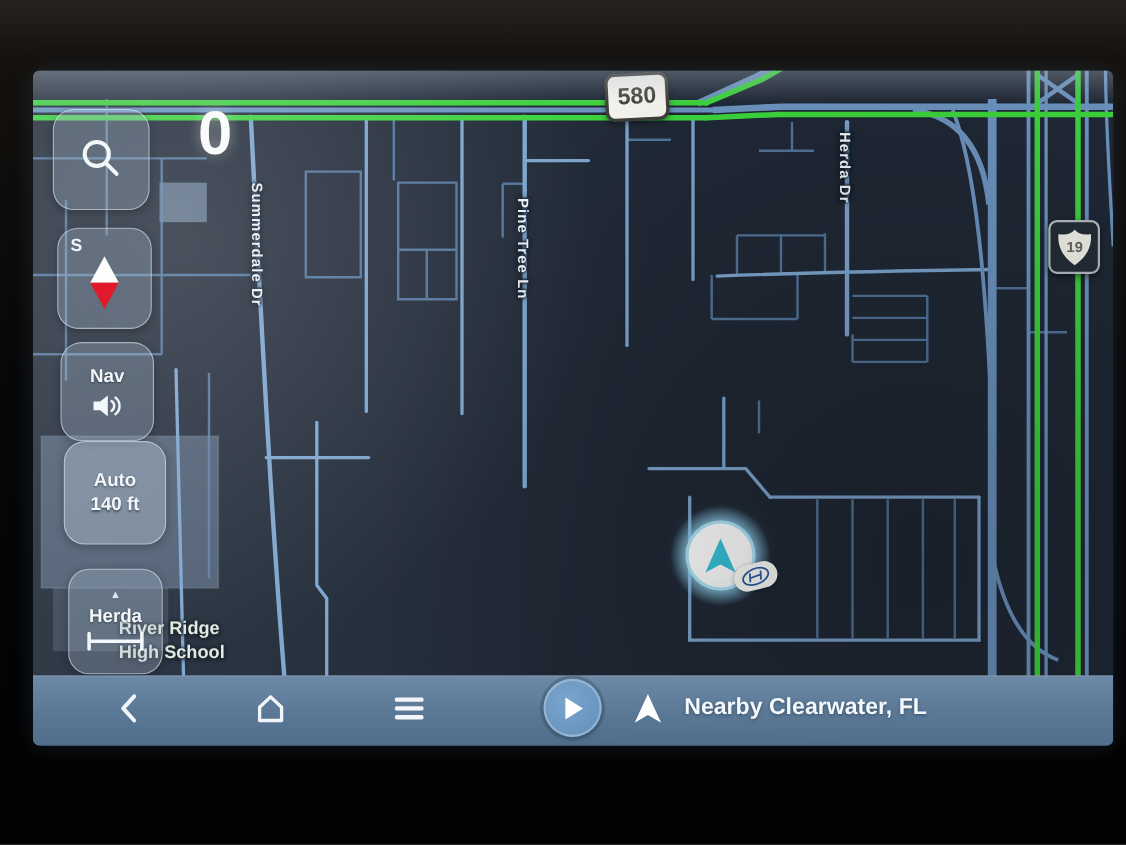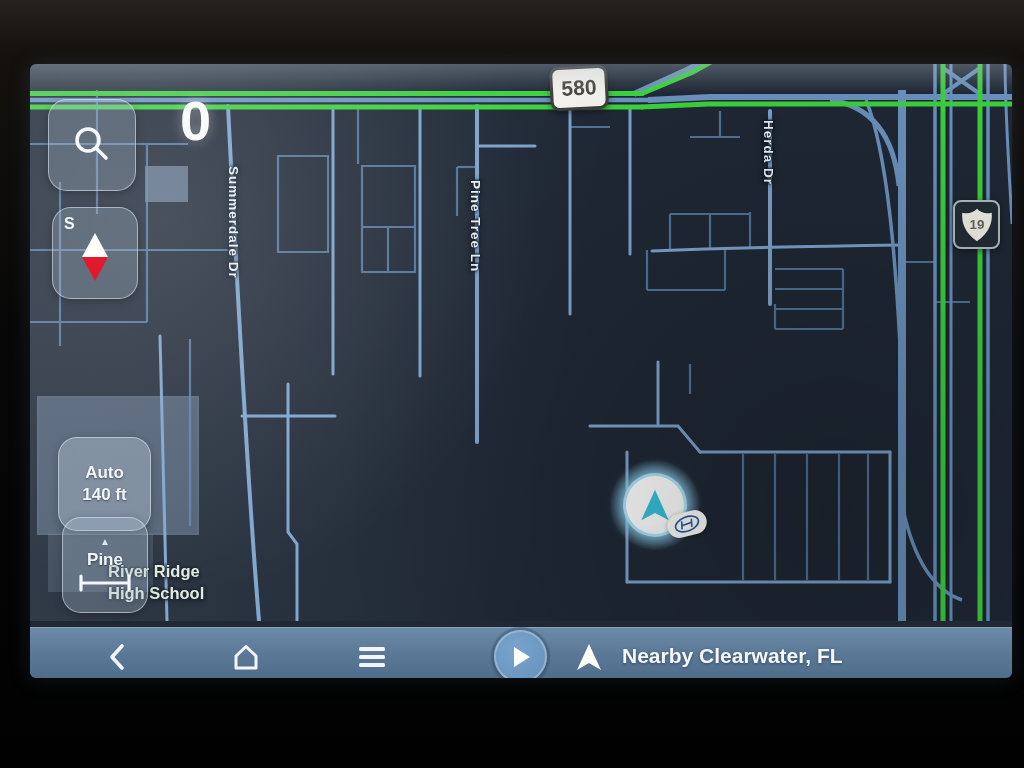--- a/index.html
+++ b/index.html
@@ -58,21 +58,21 @@
   
   .btn {
     position:absolute; background:rgba(172,192,212,0.30);
     border:1.5px solid rgba(228,238,248,0.55); border-radius:19px;
     color:#f3f7fb; display:flex; flex-direction:column; align-items:center; justify-content:center;
     font-weight:700; box-shadow:0 2px 8px rgba(0,0,0,0.25); cursor:pointer;
   }
   .btn-search  { left:18px; top:35px;  width:88px; height:92px; }
   .btn-compass { left:22px; top:143px; width:86px; height:92px; }
   .btn-nav     { left:25px; top:247px; width:85px; height:90px; gap:5px; }
-  .btn-auto    { left:28px; top:373px; width:93px; height:94px; gap:2px; background:rgba(188,205,222,0.38);justify-content:center; }
+  .btn-auto    { left:28px; top:337px; width:93px; height:94px; gap:2px; background:rgba(188,205,222,0.38);justify-content:center; }
   .btn-scale   { left:32px; top:453px; width:86px; height:96px; gap:3px; }
   .btn .lbl { font-size:17px; text-shadow:0 1px 2px rgba(10,20,30,0.55); }
   .compass-s { position:absolute; left:11px; top:7px; font-size:16px; font-weight:800; }
   .needle { position:relative; width:26px; height:48px; margin-top:8px; }
   .needle .n-up   { position:absolute; left:0; top:0; width:0; height:0;
     border-left:13px solid transparent; border-right:13px solid transparent; border-bottom:24px solid #fdfdfd; }
   .needle .n-down { position:absolute; left:0; top:24px; width:0; height:0;
     border-left:13px solid transparent; border-right:13px solid transparent; border-top:24px solid #e2192b; }
   .scale-expander { font-size:10px; color:#dde7f0; line-height:10px; }
 
@@ -83,21 +83,21 @@
   .marker .disc { position:absolute; left:13px; top:13px; width:64px; height:64px; border-radius:50%;
     background:radial-gradient(circle at 40% 35%, #ffffff 55%, #e9f5fb 100%);
     border:3px solid rgba(168,226,246,0.95); box-shadow:0 0 16px rgba(140,212,242,0.85);
     display:flex; align-items:center; justify-content:center; }
   .marker .badge { position:absolute; left:57px; top:52px; width:40px; height:24px; border-radius:12px;
     background:#fdfdfa; transform:rotate(-14deg); box-shadow:0 1px 4px rgba(0,0,0,0.35);
     display:flex; align-items:center; justify-content:center; }
 
   
   .bottom-bar {
-    position:absolute; left:0; bottom:0; width:982px; height:51px;
+    position:absolute; left:0; bottom:0; width:982px; height:64px;
     background:linear-gradient(180deg,#6c8aa7 0%, #5a7896 55%, #506e8c 100%);
     border-top:1px solid rgba(255,255,255,0.35);
     display:flex; align-items:center;
   }
   .bar-icon { background:none; border:none; cursor:pointer; display:flex; align-items:center; justify-content:center; position:absolute; top:0; height:57px; }
   .bar-back { left:76px; } .bar-home { left:200px; } .bar-menu { left:327px; }
   .play-btn { position:absolute; left:464px; top:2px; width:53px; height:53px; border-radius:50%;
     background:radial-gradient(circle at 40% 35%, #7aa4cc, #6390ba);
     border:2px solid rgba(255,255,255,0.28); box-shadow:0 0 0 3px rgba(60,88,114,0.45), 0 2px 5px rgba(0,0,0,0.3);
     display:flex; align-items:center; justify-content:center; cursor:pointer; }
@@ -258,29 +258,37 @@
     </div>
 
     <div class="btn btn-compass">
       <span class="compass-s">S</span>
       <div class="needle">
         <div class="n-up"></div>
           <div class="n-down"></div>
       </div>
     </div>
 
+    <div class="btn btn-nav">
+      <span class="lbl">Nav</span>
+      <svg width="30" height="24" viewBox="0 0 30 24">
+        <polygon points="2,8 8,8 15,2.5 15,21.5 8,16 2,16" fill="#f3f7fb"></polygon>
+        <path d="M18.5,7.5 a5.5,5.5 0 0 1 0,9" fill="none" stroke="#f3f7fb" stroke-width="2.2" stroke-linecap="round"></path>
+        <path d="M22,4.5 a9.5,9.5 0 0 1 0,15" fill="none" stroke="#f3f7fb" stroke-width="2.2" stroke-linecap="round"></path>
+      </svg>
+    </div>
 
     <div class="btn btn-auto">
       <span class="lbl">Auto</span>
       <span class="lbl">140 ft</span>
     </div>
 
     <div class="btn btn-scale">
       <span class="scale-expander">▲</span>
-      <span class="lbl">Pine</span>
+      <span class="lbl">Herda</span>
       <svg width="56" height="20" viewBox="0 0 56 20">
         <path d="M4,3 V17 M52,3 V17 M4,10 H52" stroke="#f3f7fb" stroke-width="3.2" stroke-linecap="round" fill="none"></path>
       </svg>
     </div>
   </div>
 
   <div class="bottom-bar">
     <button class="bar-icon bar-back">
       <svg width="22" height="30" viewBox="0 0 22 30">
         <polyline points="16,4 6,15 16,26" fill="none" stroke="#f2f6fa" stroke-width="3.6" stroke-linecap="round" stroke-linejoin="round"></polyline>

